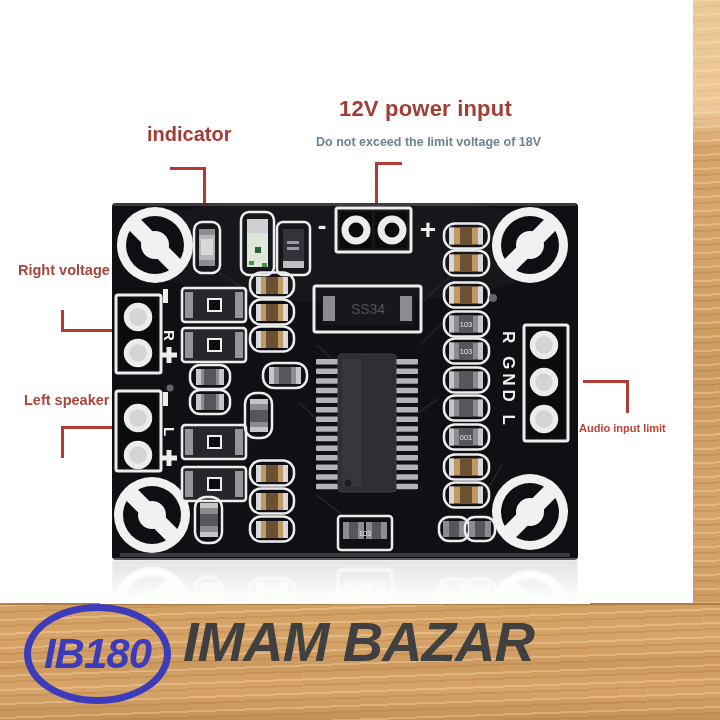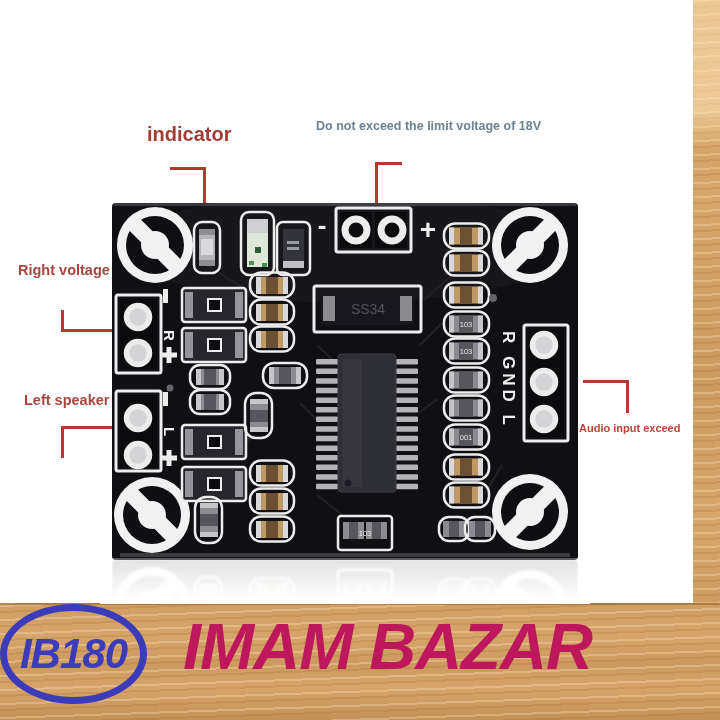--- a/index.html
+++ b/index.html
@@ -12,56 +12,57 @@
       linear-gradient(180deg, rgba(196,148,82,.30), rgba(0,0,0,0) 28%,
         rgba(150,100,40,.16) 52%, rgba(0,0,0,0) 72%, rgba(135,88,34,.25));}
   .wood-strip{position:absolute;left:693px;top:0;width:27px;height:720px;}
   .wood-strip .lighten{position:absolute;inset:0;
       background:linear-gradient(180deg, rgba(255,233,190,.55) 0 110px, rgba(255,233,190,0) 150px);}
   .wood-band{position:absolute;left:0;top:603px;width:720px;height:117px;
       border-top:2px solid rgba(150,100,45,.45);box-sizing:border-box;}
   
   .ann{position:absolute;color:#a43c34;line-height:1.05;white-space:nowrap;}
   .ann.title{left:339px;top:97px;font-size:22px;font-weight:700;letter-spacing:.2px;}
-  .ann.note{left:316px;top:120px;font-size:12.5px;font-weight:600;color:#6d8291;}
+  .ann.note{left:316px;top:136px;font-size:12.5px;font-weight:600;color:#6d8291;}
   .ann.ind{left:147px;top:124px;font-size:20px;font-weight:600;}
   .ann.rs{left:18px;top:263px;font-size:14.5px;font-weight:700;color:#a8463e;}
   .ann.ls{left:24px;top:393px;font-size:14.5px;font-weight:700;color:#a8463e;}
   .ann.aud{left:579px;top:423px;font-size:11px;font-weight:600;color:#c24238;}
   .cl{position:absolute;background:#b23a30;}
   
   .board{position:absolute;left:112px;top:203px;width:466px;height:357px;}
   .refl-wrap{position:absolute;left:112px;top:560px;width:466px;height:44px;overflow:hidden;}
   .refl-wrap svg{display:block;width:466px;height:357px;transform:scaleY(-1);
       opacity:.18;filter:blur(1.2px);}
   .refl-fade{position:absolute;left:100px;top:558px;width:490px;height:46px;
       background:linear-gradient(180deg, rgba(255,255,255,.3), rgba(255,255,255,.92) 80%, #fff);}
   
-  .badge{position:absolute;left:0;top:604px;width:147px;height:100px;box-sizing:border-box;
+  .badge{position:absolute;left:24px;top:604px;width:147px;height:100px;box-sizing:border-box;
       border:7px solid #3c3cba;border-radius:50%;display:flex;align-items:center;justify-content:center;}
   .badge span{color:#3c3cba;font-size:42px;font-weight:700;font-style:italic;letter-spacing:-1px;}
-  .store{position:absolute;left:183px;top:614px;width:520px;color:#be185d;
-      font-size:65px;font-weight:700;font-style:italic;line-height:1;letter-spacing:-1px;white-space:nowrap;}
+  .store{position:absolute;left:183px;top:614px;width:520px;color:#404040;
+      font-size:56px;font-weight:700;font-style:italic;line-height:1;letter-spacing:-1px;white-space:nowrap;}
   svg text{font-family:"Liberation Sans", sans-serif;}
 </style>
 </head>
 <body>
 
 <div id="stage">
 
   <div class="wood wood-strip">
       <div class="lighten"></div>
     </div>
   <div class="wood wood-band"></div>
 
   <div class="ann ind">indicator</div>
+  <div class="ann title">12V power input</div>
   <div class="ann note">Do not exceed the limit voltage of 18V</div>
   <div class="ann rs">Right voltage</div>
   <div class="ann ls">Left speaker</div>
-  <div class="ann aud">Audio input exceed</div>
+  <div class="ann aud">Audio input limit</div>
 
   <div class="cl" style="left:170px;top:167px;width:36px;height:3px;"></div>
   <div class="cl" style="left:203px;top:167px;width:3px;height:62px;"></div>
   <div class="cl" style="left:375px;top:162px;width:27px;height:3px;"></div>
   <div class="cl" style="left:375px;top:162px;width:3px;height:56px;"></div>
   <div class="cl" style="left:583px;top:380px;width:46px;height:3px;"></div>
   <div class="cl" style="left:626px;top:380px;width:3px;height:33px;"></div>
   <div class="cl" style="left:61px;top:310px;width:3px;height:22px;"></div>
   <div class="cl" style="left:61px;top:329px;width:55px;height:3px;"></div>
   <div class="cl" style="left:61px;top:426px;width:56px;height:3px;"></div>

